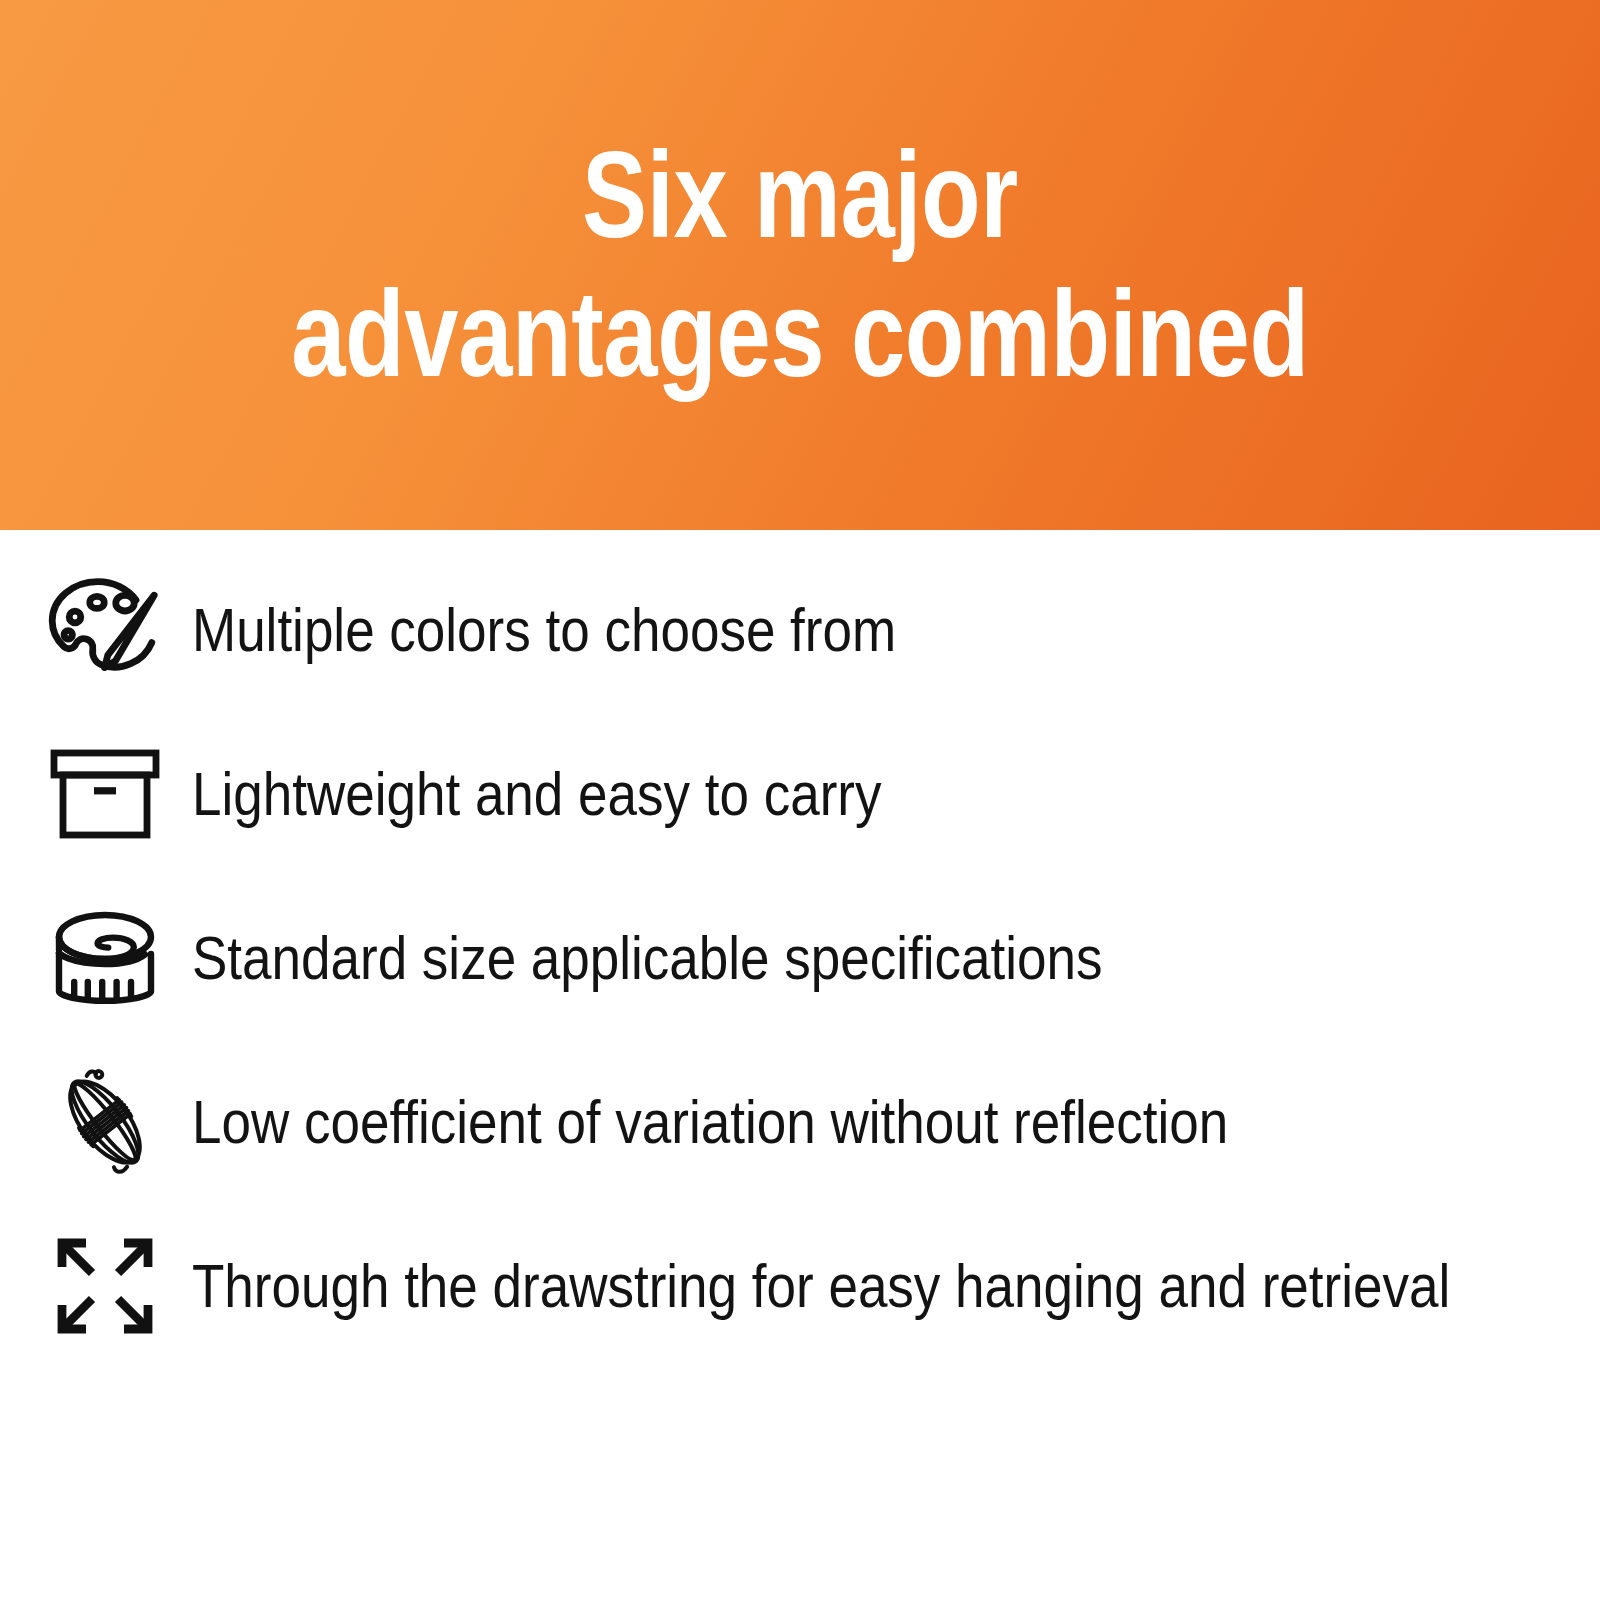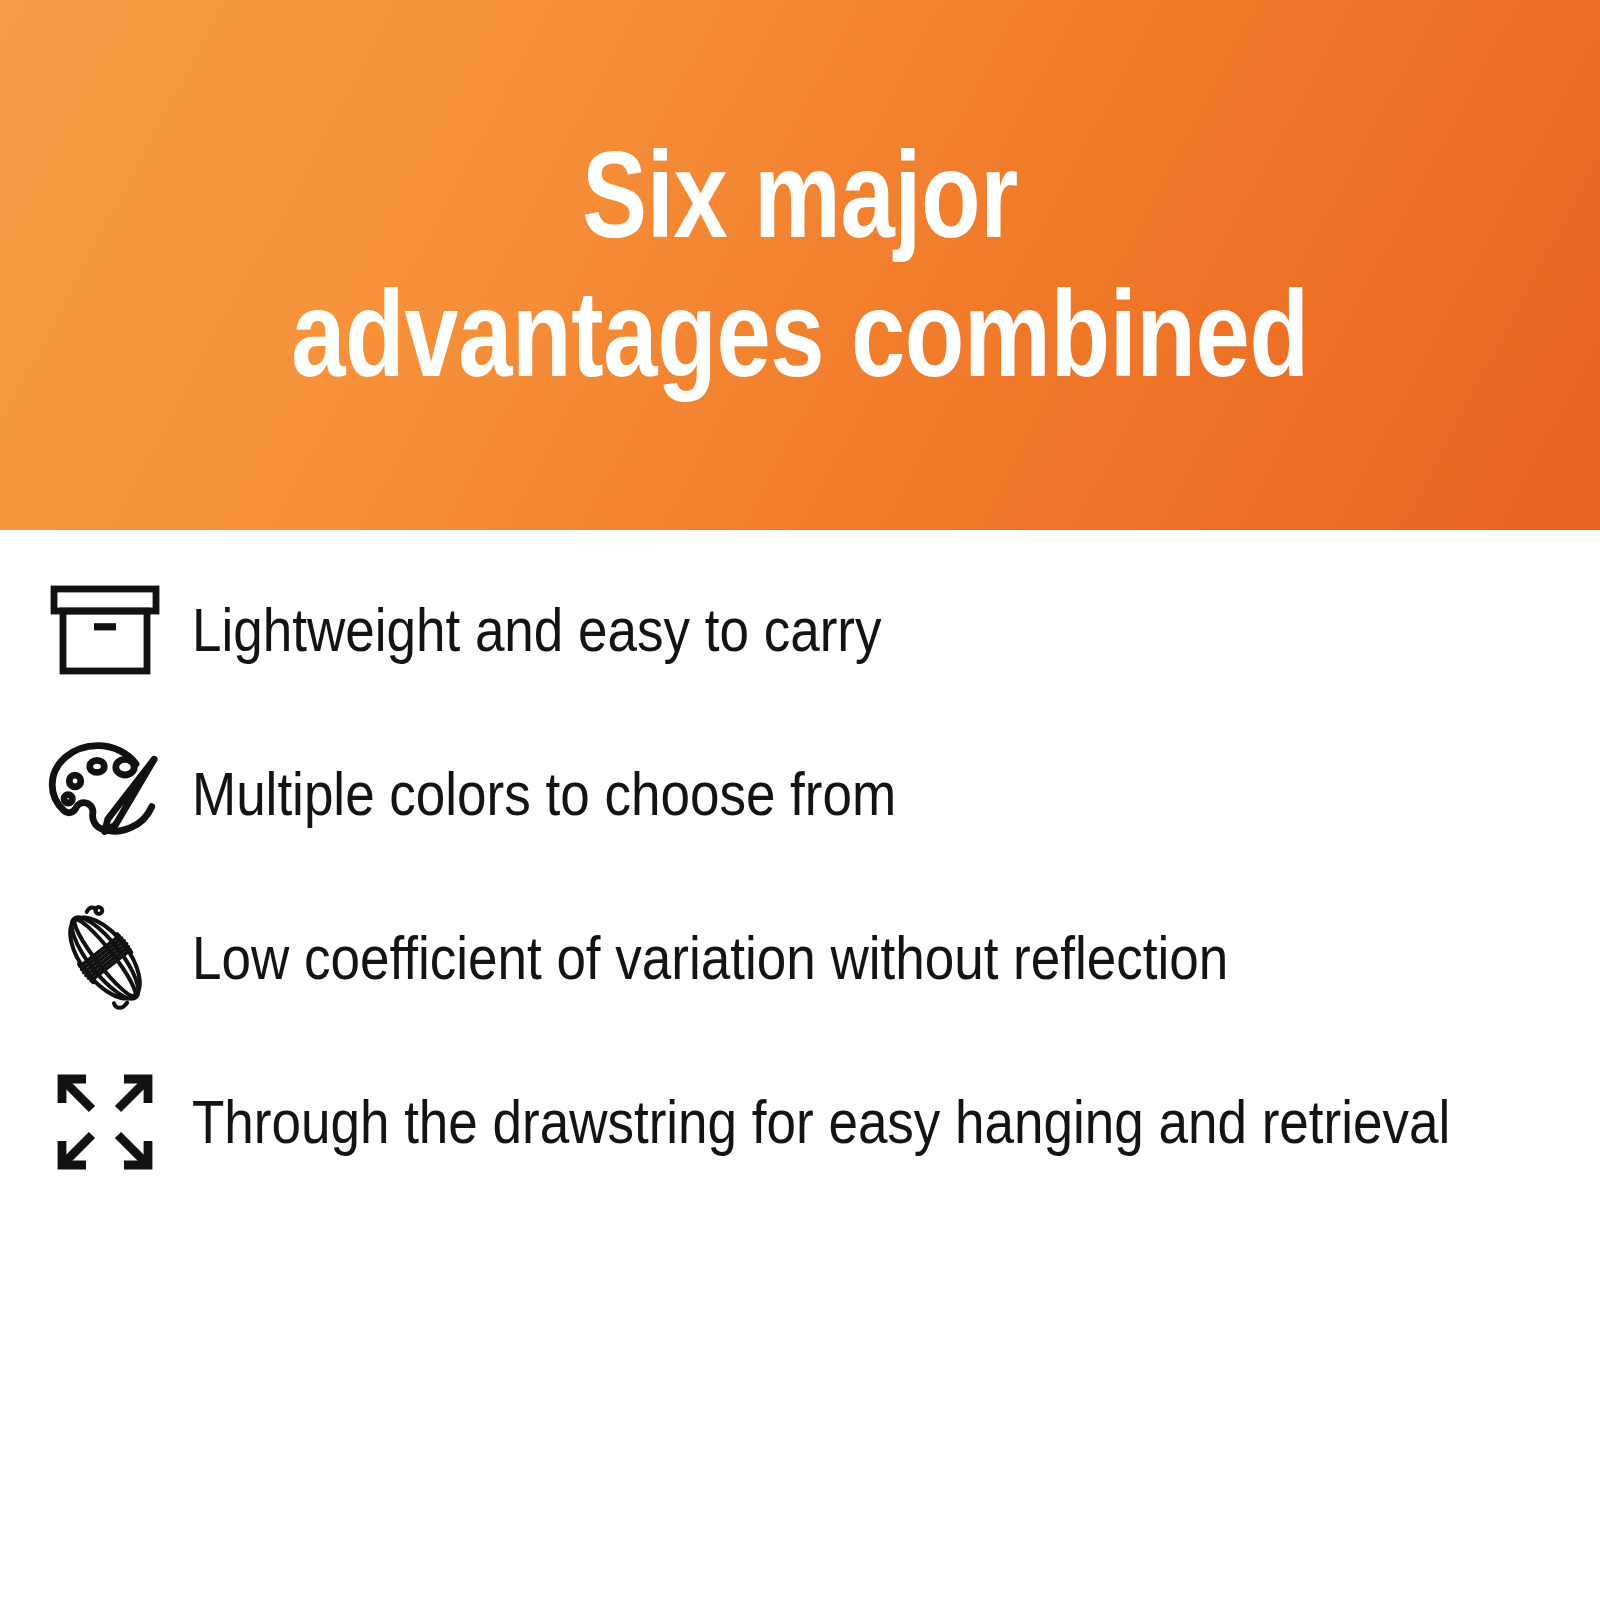--- a/index.html
+++ b/index.html
@@ -97,45 +97,64 @@
 
   <div id="banner">
     <h1 id="banner-title">Six major
 advantages combined</h1>
   </div>
 
   <div id="features">
 
     <div class="feature-row">
       <span class="feature-icon">
-        <svg viewBox="0 0 64 64" fill="none" stroke="currentColor" stroke-width="3.4" stroke-linecap="square" stroke-linejoin="miter" aria-hidden="true">
-          <rect x="6.5" y="11.5" width="51" height="11"></rect>
-          <rect x="11.0" y="22.5" width="42" height="30"></rect>
-          <rect x="26.5" y="28.6" width="11" height="3.6" fill="currentColor" stroke="none"></rect>
-        </svg>
-      </span>
-      <span class="feature-label">Lightweight and easy to carry</span>
-    </div>
-
-    <div class="feature-row">
-      <span class="feature-icon">
         <svg viewBox="0 0 64 64" fill="none" stroke="currentColor" stroke-width="3.4" stroke-linecap="round" stroke-linejoin="round" aria-hidden="true">
           <path d="M47.5 17.0C43.4 11.4 36.2 7.8 28.4 7.8 15.8 7.8 5.6 16.6 5.6 27.4c0 5.0 2.2 9.6 5.9 13.0
                    1.8 1.7 4.9 1.0 5.9 -1.3 0.9 -2.2 3.0 -3.2 5.2 -2.6 2.3 0.6 3.7 2.9 3.3 5.2
                    -0.5 3.2 1.1 6.4 4.1 7.6 9.7 3.9 21.4 -1.4 25.4 -11.0"></path>
           <ellipse cx="28.0" cy="18.2" rx="3.6" ry="3.0"></ellipse>
           <ellipse cx="42.0" cy="18.6" rx="4.6" ry="3.9"></ellipse>
           <circle cx="17.0" cy="25.5" r="2.9"></circle>
           <circle cx="13.6" cy="34.4" r="2.1"></circle>
           <path d="M56.6 14.6 L33.4 44.6 L31.8 50.8 L37.2 47.5 Z"></path>
         </svg>
       </span>
       <span class="feature-label">Multiple colors to choose from</span>
     </div>
 
+    <div class="feature-row">
+      <span class="feature-icon">
+        <svg viewBox="0 0 64 64" fill="none" stroke="currentColor" stroke-width="3.4" stroke-linecap="square" stroke-linejoin="miter" aria-hidden="true">
+          <rect x="6.5" y="11.5" width="51" height="11"></rect>
+          <rect x="11.0" y="22.5" width="42" height="30"></rect>
+          <rect x="26.5" y="28.6" width="11" height="3.6" fill="currentColor" stroke="none"></rect>
+        </svg>
+      </span>
+      <span class="feature-label">Lightweight and easy to carry</span>
+    </div>
+
+    <div class="feature-row">
+      <span class="feature-icon">
+        <svg viewBox="0 0 64 64" fill="none" stroke="currentColor" stroke-width="3.2" stroke-linecap="round" stroke-linejoin="round" aria-hidden="true">
+          <ellipse cx="32" cy="21.5" rx="23" ry="11"></ellipse>
+          <path d="M9 21.5 C9 27.6 19.3 32.5 32 32.5 C40.2 32.5 46.4 30.0 46.4 26.6
+                   C46.4 23.9 41.8 21.8 36.0 21.8 C31.7 21.8 28.3 23.0 28.3 24.6
+                   C28.3 25.9 30.6 26.8 33.6 26.8"></path>
+          <path d="M9 21.5 L9 28.0"></path>
+          <path d="M9 29.5 C9 29.5 14 35.0 32 35.0 C43.2 35.0 49.5 32.2 52.0 30.2"></path>
+          <path d="M9 29.5 L9 48.6 C9 51.0 19.3 53.4 32 53.4 C44.7 53.4 55 51.0 55 48.6 L55 30.0"></path>
+          <path d="M16.6 50.5 L16.6 44.0"></path>
+          <path d="M23.4 52.2 L23.4 44.0"></path>
+          <path d="M30.6 52.7 L30.6 44.0"></path>
+          <path d="M37.8 52.4 L37.8 44.0"></path>
+          <path d="M45.0 51.4 L45.0 44.0"></path>
+        </svg>
+      </span>
+      <span class="feature-label">Standard size applicable specifications</span>
+    </div>
 
     <div class="feature-row">
       <span class="feature-icon">
         <svg viewBox="0 0 64 64" fill="none" stroke="currentColor" stroke-width="2.0" stroke-linecap="round" stroke-linejoin="round" aria-hidden="true">
           <g transform="rotate(-38 32 32)">
             <ellipse cx="32" cy="32" rx="8.0" ry="25.0"></ellipse>
             <ellipse cx="32" cy="32" rx="4.2" ry="24.2"></ellipse>
             <ellipse cx="32" cy="32" rx="11.6" ry="24.0"></ellipse>
             <path d="M27.0 56.4 C23.0 57.8 20.6 55.4 21.6 52.6"></path>
             <path d="M39.0 8.2 C41.6 7.0 43.6 8.2 43.2 10.2"></path>

